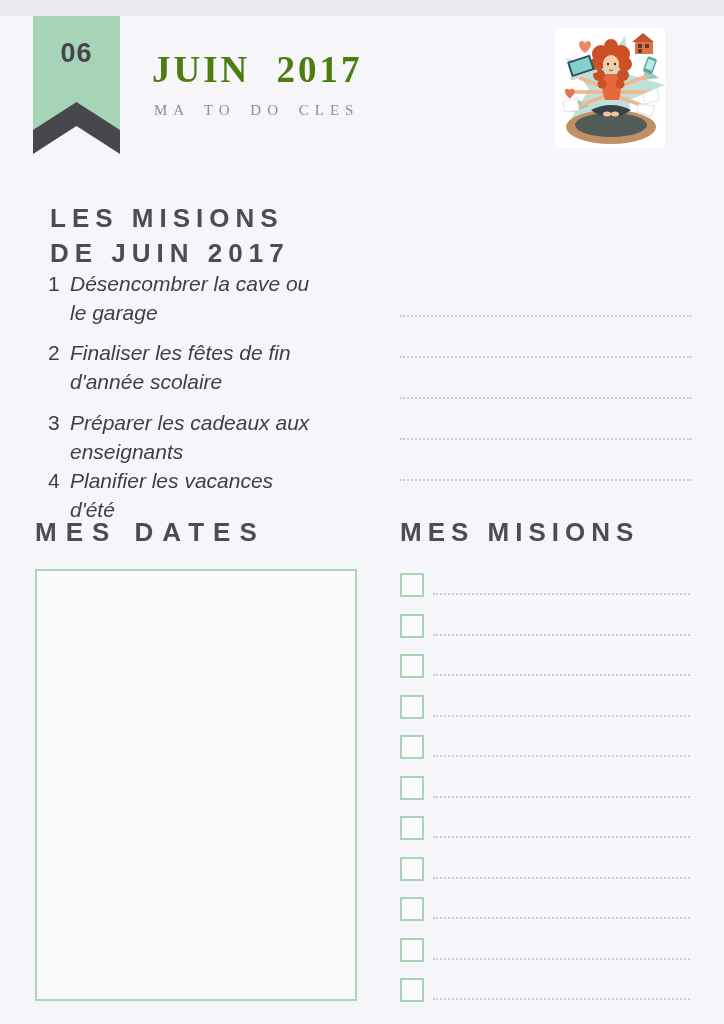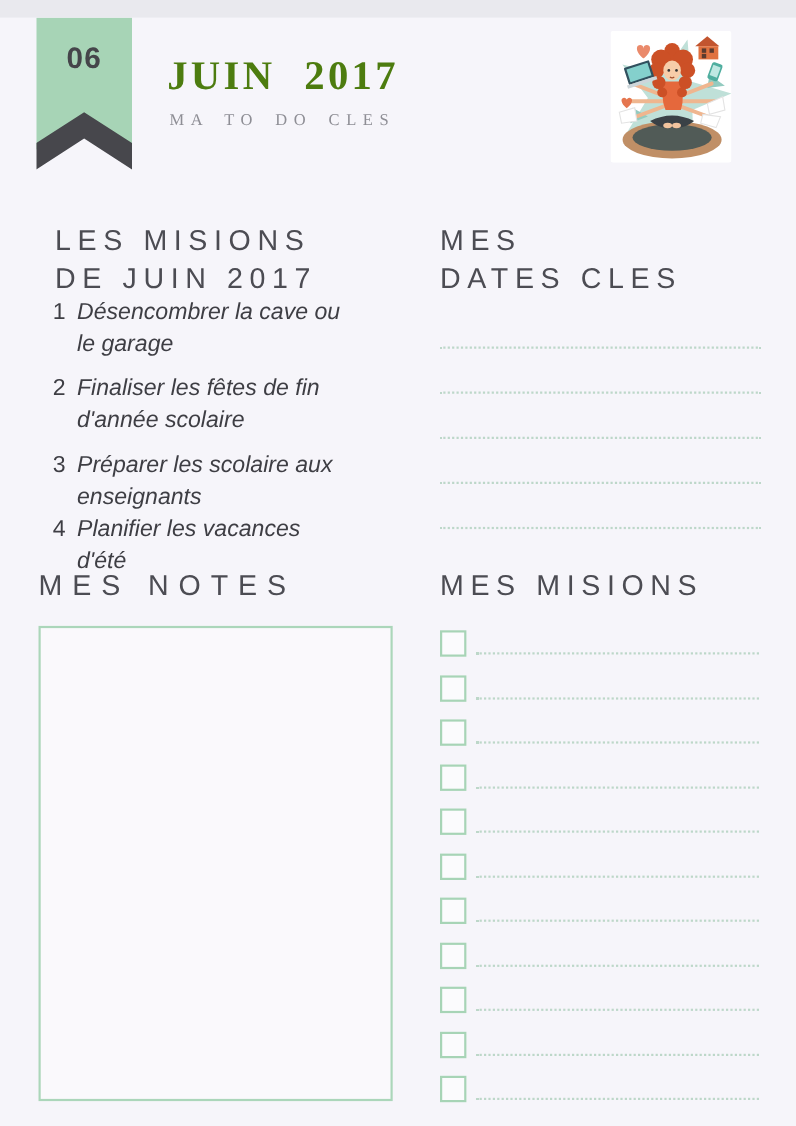--- a/index.html
+++ b/index.html
@@ -16,21 +16,21 @@
   .ribbon-svg{left:33px;top:0;}
   .badge{left:33px;top:22px;width:87px;text-align:center;
          font-size:27px;font-weight:bold;color:#45454a;letter-spacing:1px;}
   .title{left:152px;top:32px;font-family:"Liberation Serif",serif;font-weight:bold;
          font-size:37px;letter-spacing:3px;word-spacing:14px;color:#4d7c0f;white-space:nowrap;}
   .subtitle{left:154px;top:86px;font-family:"Liberation Serif",serif;font-size:15px;
             letter-spacing:6px;word-spacing:5px;color:var(--subtitle-text);white-space:nowrap;}
   .illu{left:555px;top:12px;}
 
   
-  .h{font-weight:normal;font-size:26px;line-height:35px;letter-spacing:6px;
+  .h{font-weight:bold;font-size:26px;line-height:35px;letter-spacing:6px;
      color:var(--heading-text);white-space:pre-line;}
 
   
   .mission-list{left:48px;top:253px;width:320px;}
   .mission-item{display:flex;font-size:21px;line-height:29px;color:var(--body-text);}
   .mission-item:nth-child(2){margin-top:11px;}
   .mission-item:nth-child(3){margin-top:12px;}
   .mission-item .num{width:22px;flex:none;}
   .mission-item .txt{white-space:pre-line;font-style:italic;}
 
@@ -130,42 +130,40 @@
       <span class="txt">Désencombrer la cave ou
 le garage</span>
     </div>
     <div class="mission-item">
       <span class="num">2</span>
       <span class="txt">Finaliser les fêtes de fin
 d'année scolaire</span>
     </div>
     <div class="mission-item">
       <span class="num">3</span>
-      <span class="txt">Préparer les scolaire aux
+      <span class="txt">Préparer les cadeaux aux
 enseignants</span>
     </div>
     <div class="mission-item">
       <span class="num">4</span>
       <span class="txt">Planifier les vacances
 d'été</span>
     </div>
   </div>
 
-  <div class="abs h" style="left:400px;top:185px;">MES
-DATES CLES</div>
 
   <div class="abs date-lines">
     <div class="date-line"></div>
   <div class="date-line"></div>
       <div class="date-line"></div>
       <div class="date-line"></div>
       <div class="date-line"></div>
     </div>
 
-  <div class="abs h" style="left:35px;top:499px;letter-spacing:9px;">MES NOTES</div>
+  <div class="abs h" style="left:35px;top:499px;letter-spacing:9px;">MES DATES</div>
   <div class="abs notes-box"></div>
 
   <div class="abs h" style="left:400px;top:499px;">MES MISIONS</div>
 
   <div class="abs mission-rows">
     <div class="mission-row">
       <span class="checkbox"></span>
       <span class="mission-line"></span>
     </div>
   <div class="mission-row">

